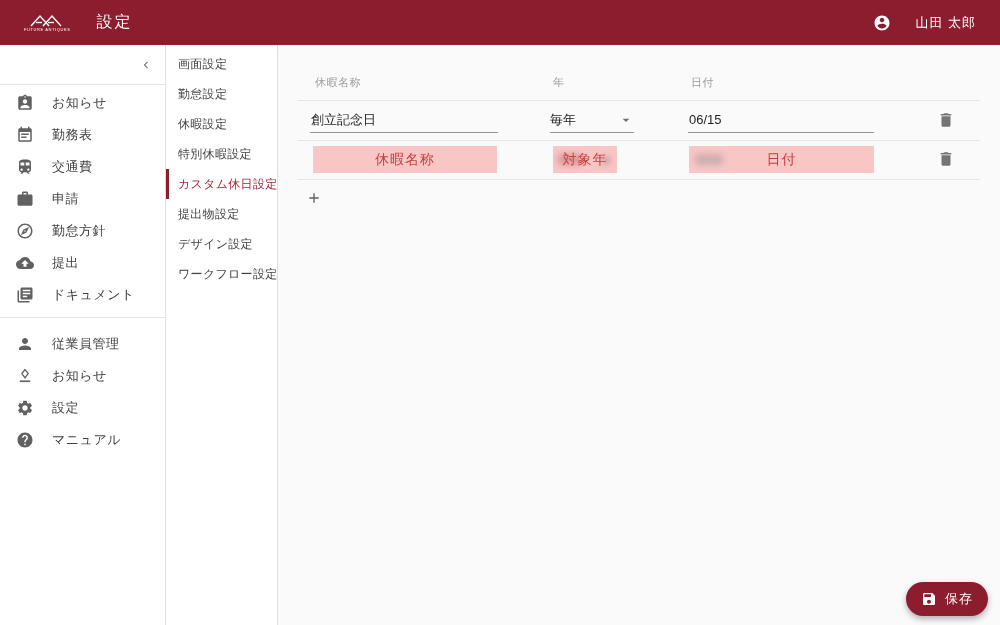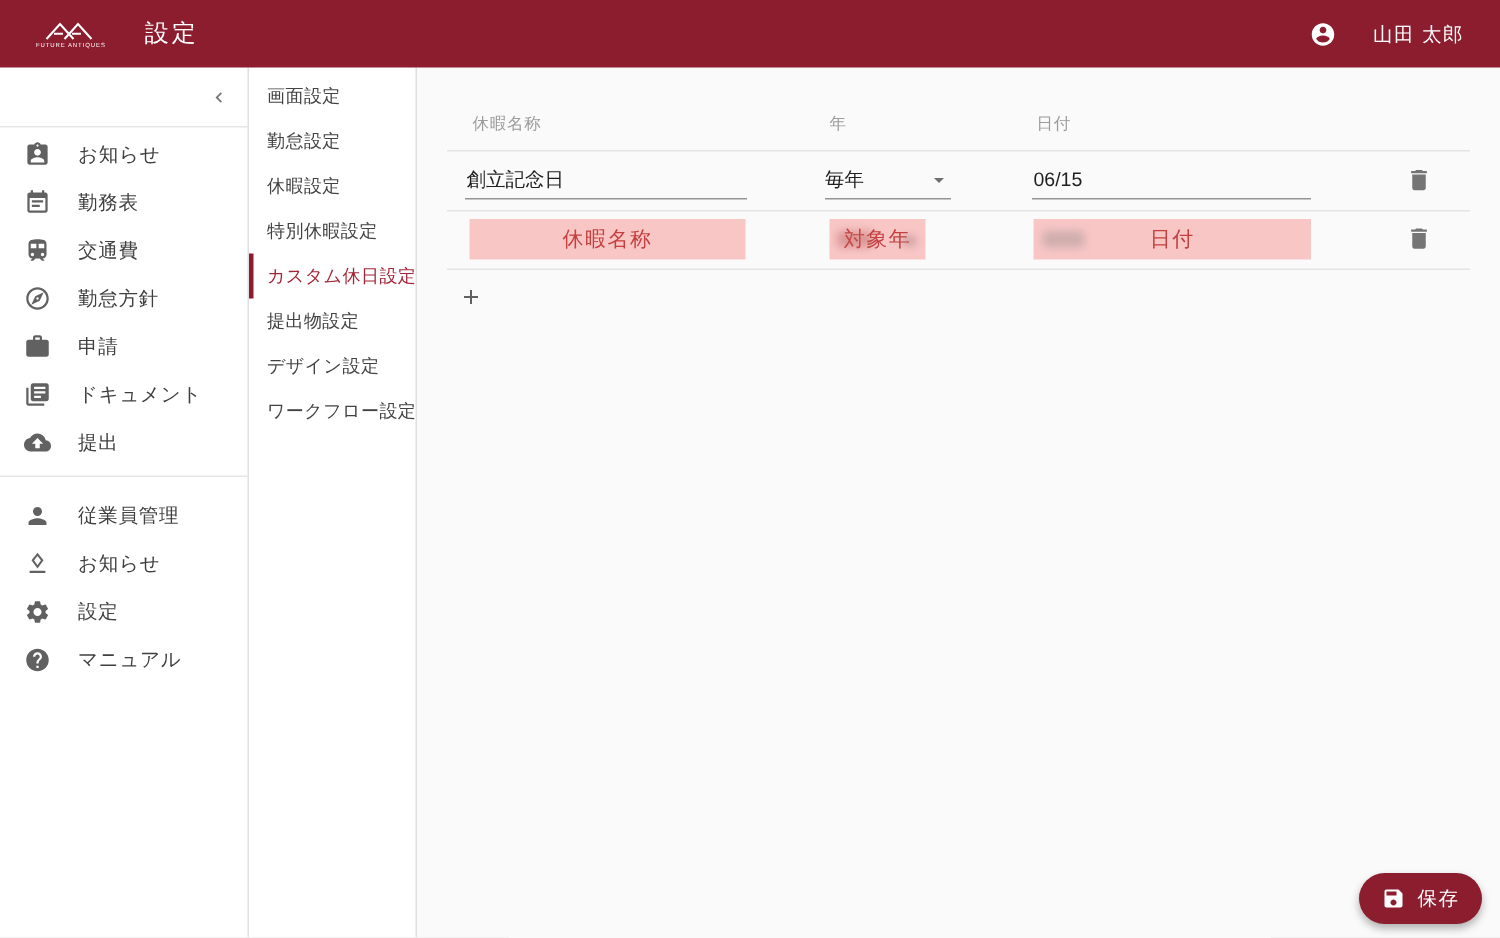--- a/index.html
+++ b/index.html
@@ -129,48 +129,48 @@
           <span class="ni-icon">
             <svg width="18" height="18" viewBox="0 0 24 24" fill="#616161">
                 <path d="M12 2c-4 0-8 .5-8 4v9.5C4 17.43 5.57 19 7.5 19L6 20.5v.5h2.23l2-2H14l2 2H18v-.5L16.5 19c1.93 0 3.5-1.57 3.5-3.5V6c0-3.5-3.58-4-8-4zM7.5 17c-.83 0-1.5-.67-1.5-1.5S6.67 14 7.5 14s1.5.67 1.5 1.5S8.33 17 7.5 17zm3.5-7H6V6h5v4zm2 0V6h5v4h-5zm3.5 7c-.83 0-1.5-.67-1.5-1.5s.67-1.5 1.5-1.5 1.5.67 1.5 1.5-.67 1.5-1.5 1.5z"></path>
               </svg>
           </span>
           <span class="ni-label">交通費</span>
         </li>
         <li class="nav-item">
           <span class="ni-icon">
             <svg width="18" height="18" viewBox="0 0 24 24" fill="#616161">
+                <path d="M20 6h-4V4c0-1.11-.89-2-2-2h-4c-1.11 0-2 .89-2 2v2H4c-1.11 0-1.99.89-1.99 2L2 19c0 1.11.89 2 2 2h16c1.11 0 2-.89 2-2V8c0-1.11-.89-2-2-2zm-6 0h-4V4h4v2z"></path>
+              </svg>
+          </span>
+          <span class="ni-label">申請</span>
+        </li>
+        <li class="nav-item">
+          <span class="ni-icon">
+            <svg width="18" height="18" viewBox="0 0 24 24" fill="#616161">
                 <path d="M12 2C6.48 2 2 6.48 2 12s4.48 10 10 10 10-4.48 10-10S17.52 2 12 2zm0 18c-4.41 0-8-3.59-8-8s3.59-8 8-8 8 3.59 8 8-3.59 8-8 8zm-5.5-2.5l7.51-3.49L17.5 6.5 9.99 9.99 6.5 17.5zm5.5-6.6c.61 0 1.1.49 1.1 1.1s-.49 1.1-1.1 1.1-1.1-.49-1.1-1.1.49-1.1 1.1-1.1z"></path>
               </svg>
           </span>
           <span class="ni-label">勤怠方針</span>
         </li>
         <li class="nav-item">
           <span class="ni-icon">
             <svg width="18" height="18" viewBox="0 0 24 24" fill="#616161">
-                <path d="M20 6h-4V4c0-1.11-.89-2-2-2h-4c-1.11 0-2 .89-2 2v2H4c-1.11 0-1.99.89-1.99 2L2 19c0 1.11.89 2 2 2h16c1.11 0 2-.89 2-2V8c0-1.11-.89-2-2-2zm-6 0h-4V4h4v2z"></path>
-              </svg>
-          </span>
-          <span class="ni-label">申請</span>
+                <path d="M19.35 10.04C18.67 6.59 15.64 4 12 4 9.11 4 6.6 5.64 5.35 8.04 2.34 8.36 0 10.91 0 14c0 3.31 2.69 6 6 6h13c2.76 0 5-2.24 5-5 0-2.64-2.05-4.78-4.65-4.96zM14 13v4h-4v-4H7l5-5 5 5h-3z"></path>
+              </svg>
+          </span>
+          <span class="ni-label">提出</span>
         </li>
         <li class="nav-item">
           <span class="ni-icon">
             <svg width="18" height="18" viewBox="0 0 24 24" fill="#616161">
                 <path d="M4 6H2v14c0 1.1.9 2 2 2h14v-2H4V6zm16-4H8c-1.1 0-2 .9-2 2v12c0 1.1.9 2 2 2h12c1.1 0 2-.9 2-2V4c0-1.1-.9-2-2-2zm-1 9H9V9h10v2zm-4 4H9v-2h6v2zm4-8H9V5h10v2z"></path>
               </svg>
           </span>
           <span class="ni-label">ドキュメント</span>
-        </li>
-        <li class="nav-item">
-          <span class="ni-icon">
-            <svg width="18" height="18" viewBox="0 0 24 24" fill="#616161">
-                <path d="M19.35 10.04C18.67 6.59 15.64 4 12 4 9.11 4 6.6 5.64 5.35 8.04 2.34 8.36 0 10.91 0 14c0 3.31 2.69 6 6 6h13c2.76 0 5-2.24 5-5 0-2.64-2.05-4.78-4.65-4.96zM14 13v4h-4v-4H7l5-5 5 5h-3z"></path>
-              </svg>
-          </span>
-          <span class="ni-label">提出</span>
         </li>
       </ul>
       <hr class="nav-divider">
       <ul>
         <li class="nav-item">
           <span class="ni-icon">
             <svg width="18" height="18" viewBox="0 0 24 24" fill="#616161">
                 <path d="M12 12c2.21 0 4-1.79 4-4s-1.79-4-4-4-4 1.79-4 4 1.79 4 4 4zm0 2c-2.67 0-8 1.34-8 4v2h16v-2c0-2.66-5.33-4-8-4z"></path>
               </svg>
           </span>

